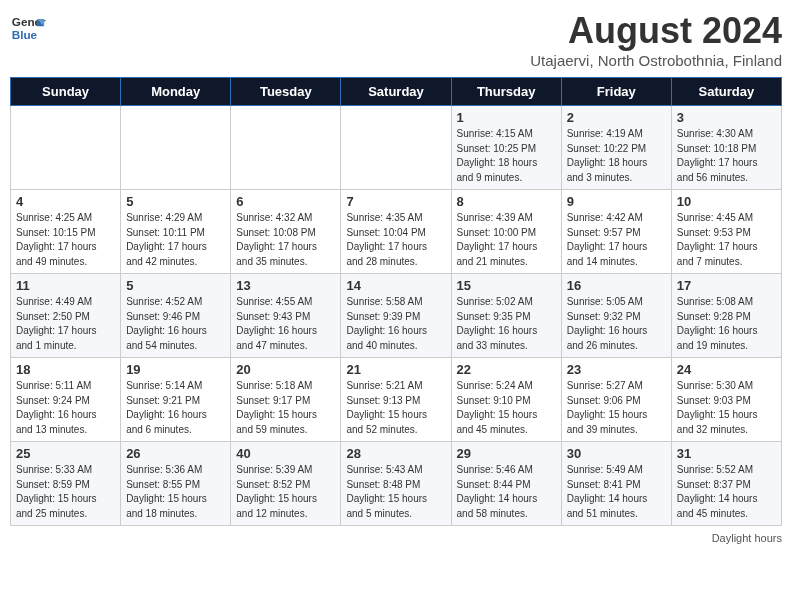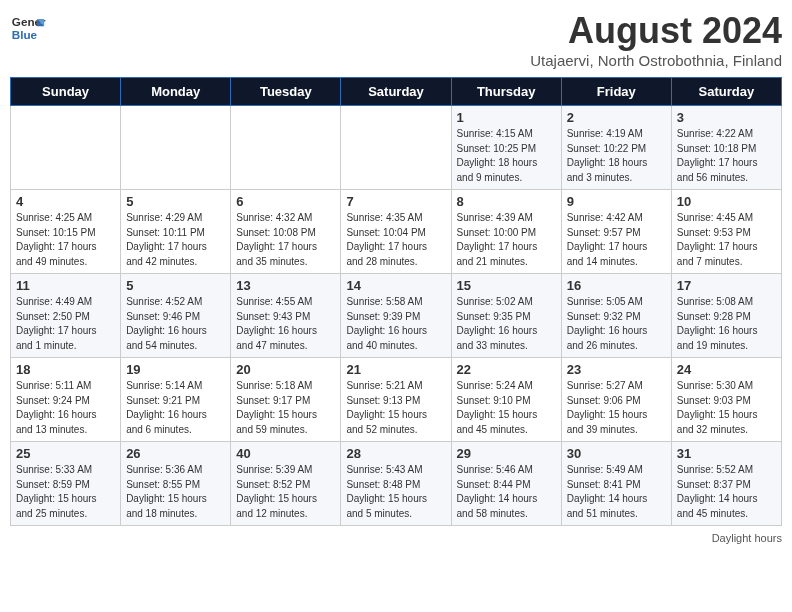--- a/index.html
+++ b/index.html
@@ -129,21 +129,21 @@
         </td>
         <td>
           <span class="day-num">2</span>
           <div class="day-info">Sunrise: 4:19 AM
 Sunset: 10:22 PM
 Daylight: 18 hours
 and 3 minutes.</div>
         </td>
         <td>
           <span class="day-num">3</span>
-          <div class="day-info">Sunrise: 4:22 AM
+          <div class="day-info">Sunrise: 4:30 AM
 Sunset: 10:18 PM
 Daylight: 17 hours
 and 56 minutes.</div>
         </td>
       </tr>
       <tr>
         <td>
           <span class="day-num">4</span>
           <div class="day-info">Sunrise: 4:25 AM
 Sunset: 10:15 PM

